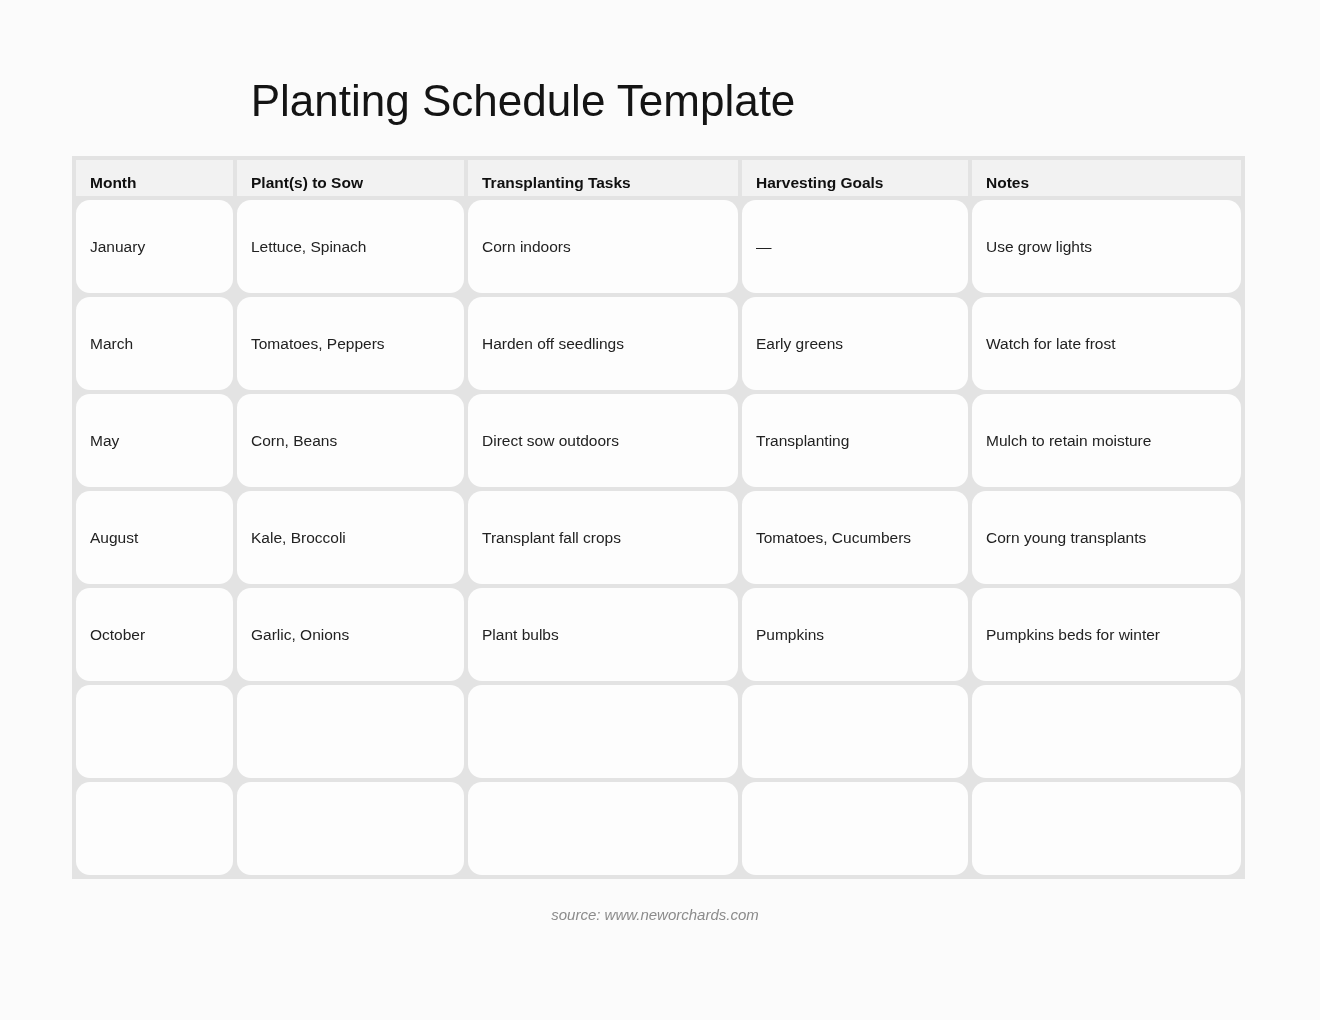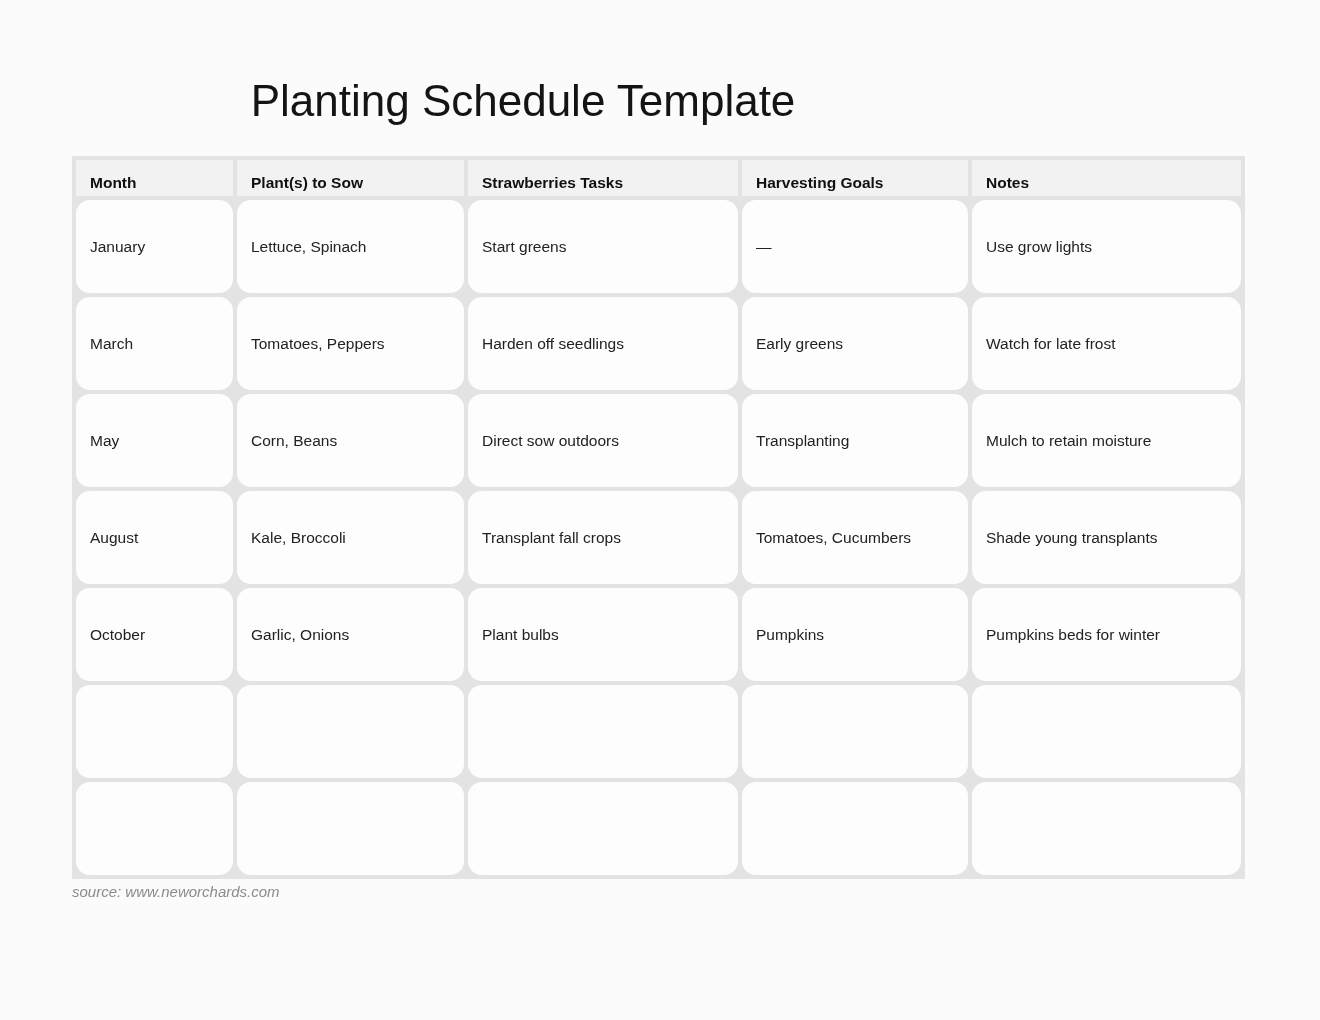--- a/index.html
+++ b/index.html
@@ -54,23 +54,23 @@
     background: var(--cell-bg);
     height: 93px;
     vertical-align: middle;
     padding: 0 10px 0 14px;
     font-size: 15.5px;
     color: #222;
     border-radius: 14px;
   }
   .source-note {
     width: 1173px;
-    margin: 4px 0 0 72px;
+    margin: 27px 0 0 72px;
     padding-right: 7px;
-    text-align: left;
+    text-align: center;
     font-style: italic;
     font-size: 15px;
     color: var(--source-text);
   }
 </style>
 </head>
 <body>
 
 <main class="page">
 
@@ -81,30 +81,30 @@
       <col style="width:157px">
       <col style="width:227px">
       <col style="width:270px">
       <col style="width:226px">
       <col style="width:269px">
     </colgroup>
     <thead>
       <tr>
         <th>Month</th>
         <th>Plant(s) to Sow</th>
-        <th>Strawberries Tasks</th>
+        <th>Transplanting Tasks</th>
         <th>Harvesting Goals</th>
         <th>Notes</th>
       </tr>
     </thead>
     <tbody>
         <tr>
           <td>January</td>
           <td>Lettuce, Spinach</td>
-          <td>Start greens</td>
+          <td>Corn indoors</td>
           <td>—</td>
           <td>Use grow lights</td>
         </tr>
         <tr>
           <td>March</td>
           <td>Tomatoes, Peppers</td>
           <td>Harden off seedlings</td>
           <td>Early greens</td>
           <td>Watch for late frost</td>
         </tr>
@@ -113,21 +113,21 @@
           <td>Corn, Beans</td>
           <td>Direct sow outdoors</td>
           <td>Transplanting</td>
           <td>Mulch to retain moisture</td>
         </tr>
         <tr>
           <td>August</td>
           <td>Kale, Broccoli</td>
           <td>Transplant fall crops</td>
           <td>Tomatoes, Cucumbers</td>
-          <td>Shade young transplants</td>
+          <td>Corn young transplants</td>
         </tr>
         <tr>
           <td>October</td>
           <td>Garlic, Onions</td>
           <td>Plant bulbs</td>
           <td>Pumpkins</td>
           <td>Pumpkins beds for winter</td>
         </tr>
         <tr>
           <td></td>

